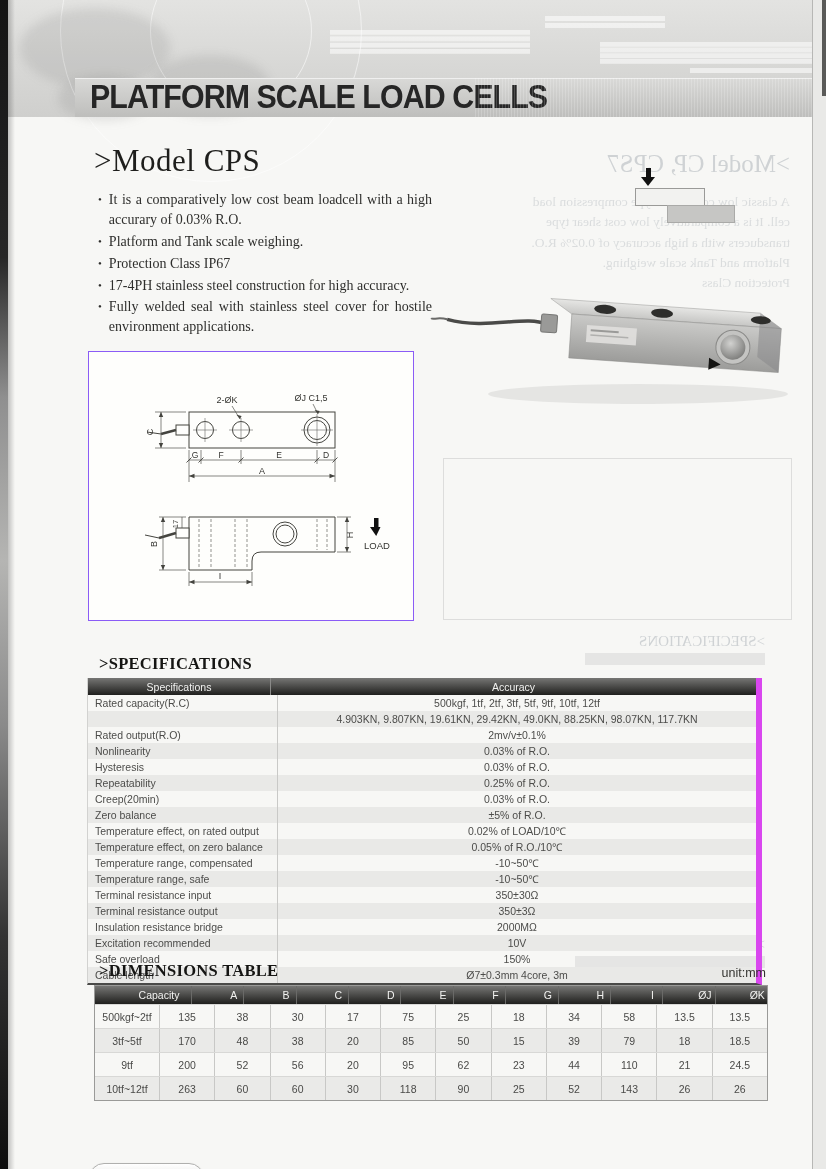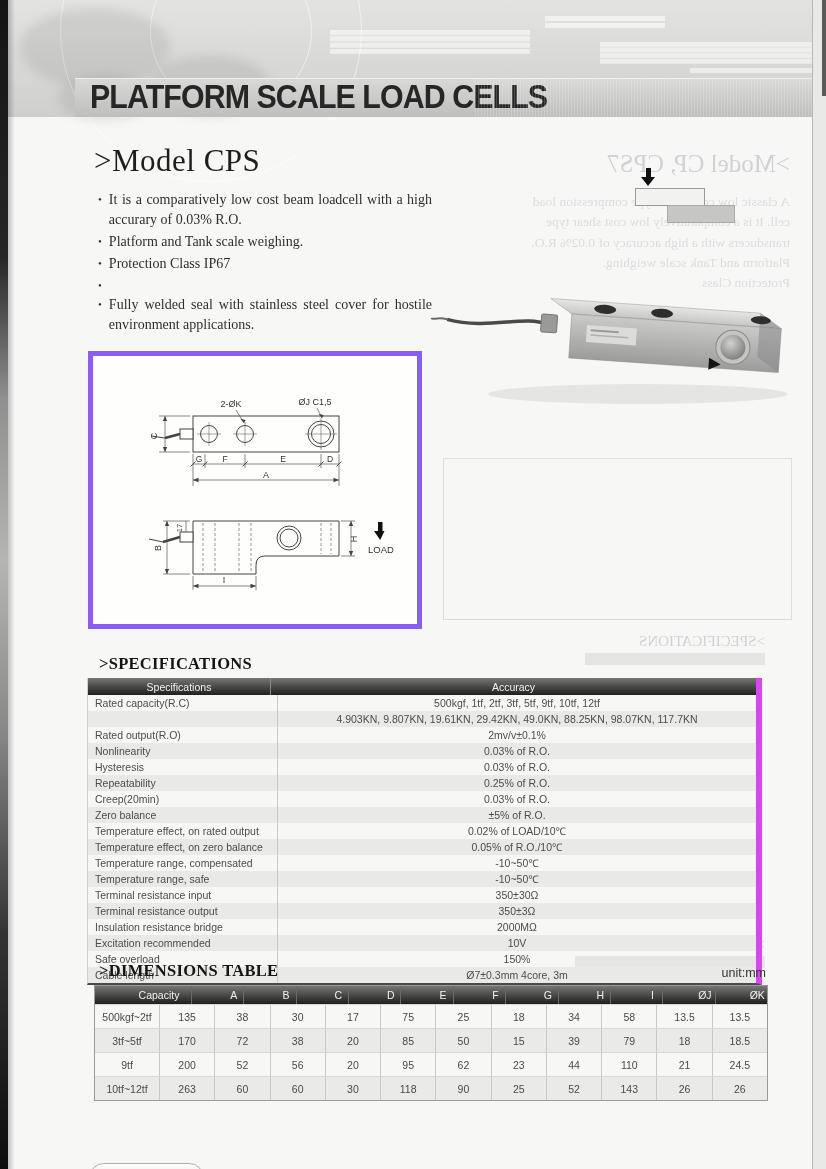--- a/index.html
+++ b/index.html
@@ -53,21 +53,21 @@
   .gb2{left:575px;top:956px;width:190px;height:12px;}
   .gh-box{position:absolute;left:443px;top:458px;width:347px;height:160px;border:1px solid rgba(130,130,130,.22);}
   
   .mount{position:absolute;left:633px;top:166px;width:165px;height:66px;}
   .m-stem{position:absolute;left:13px;top:2px;width:5px;height:9px;background:#111;}
   .m-head{position:absolute;left:8px;top:11px;width:0;height:0;border-left:7px solid transparent;border-right:7px solid transparent;border-top:9px solid #111;}
   .m-up{position:absolute;left:2px;top:22px;width:68px;height:16px;background:#f2f2f0;border:1px solid #9a9a98;}
   .m-low{position:absolute;left:34px;top:39px;width:66px;height:16px;background:#c6c6c4;border:1px solid #aaaaa8;}
   
   .photo{position:absolute;left:428px;top:252px;width:372px;height:168px;}
-  .drawbox{position:absolute;left:88px;top:351px;width:324px;height:268px;background:#fefefc;border:5px solid #8b5cf6;}
+  .drawbox{position:absolute;left:88px;top:351px;width:324px;height:268px;background:#fefefc;border:1px solid #8b5cf6;}
   .drawbox svg{width:100%;height:100%;}
   svg text{font-family:"Liberation Sans",sans-serif;fill:#33332f;}
   
   .sec-h{position:absolute;margin:0;font-family:"Liberation Serif",serif;font-weight:700;font-size:16.5px;color:#151513;letter-spacing:.3px;}
   .sh-spec{left:99px;top:654px;}
   .sh-dim{left:99px;top:961px;}
   .unit{position:absolute;left:700px;top:966px;width:66px;text-align:right;font-size:12.5px;color:#33332f;}
   
   .spec{position:absolute;left:87px;top:678px;width:668px;
     border-left:1px solid #d2d2d0;border-right:6px solid #d946ef;border-bottom:2px solid #4a4a48;}
@@ -140,20 +140,21 @@
     <li>
         <span class="dot">•</span>
         <span class="bt">Platform and Tank scale weighing.</span>
       </li>
     <li>
         <span class="dot">•</span>
         <span class="bt">Protection Class IP67</span>
       </li>
     <li>
         <span class="dot">•</span>
+        <span class="bt">17-4PH stainless steel construction for high accuracy.</span>
       </li>
     <li>
         <span class="dot">•</span>
         <span class="bt">Fully welded seal with stainless steel cover for hostile environment applications.</span>
       </li>
   </ul>
 
   <div class="mount">
     <div class="m-stem"></div>
     <div class="m-head"></div>
@@ -411,21 +412,21 @@
           <div class="dc">25</div>
           <div class="dc">18</div>
           <div class="dc">34</div>
           <div class="dc">58</div>
           <div class="dc">13.5</div>
           <div class="dc">13.5</div>
         </div>
         <div class="drow shade">
           <div class="dc dc-cap">3tf~5tf</div>
           <div class="dc">170</div>
-          <div class="dc">72</div>
+          <div class="dc">48</div>
           <div class="dc">38</div>
           <div class="dc">20</div>
           <div class="dc">85</div>
           <div class="dc">50</div>
           <div class="dc">15</div>
           <div class="dc">39</div>
           <div class="dc">79</div>
           <div class="dc">18</div>
           <div class="dc">18.5</div>
         </div>

